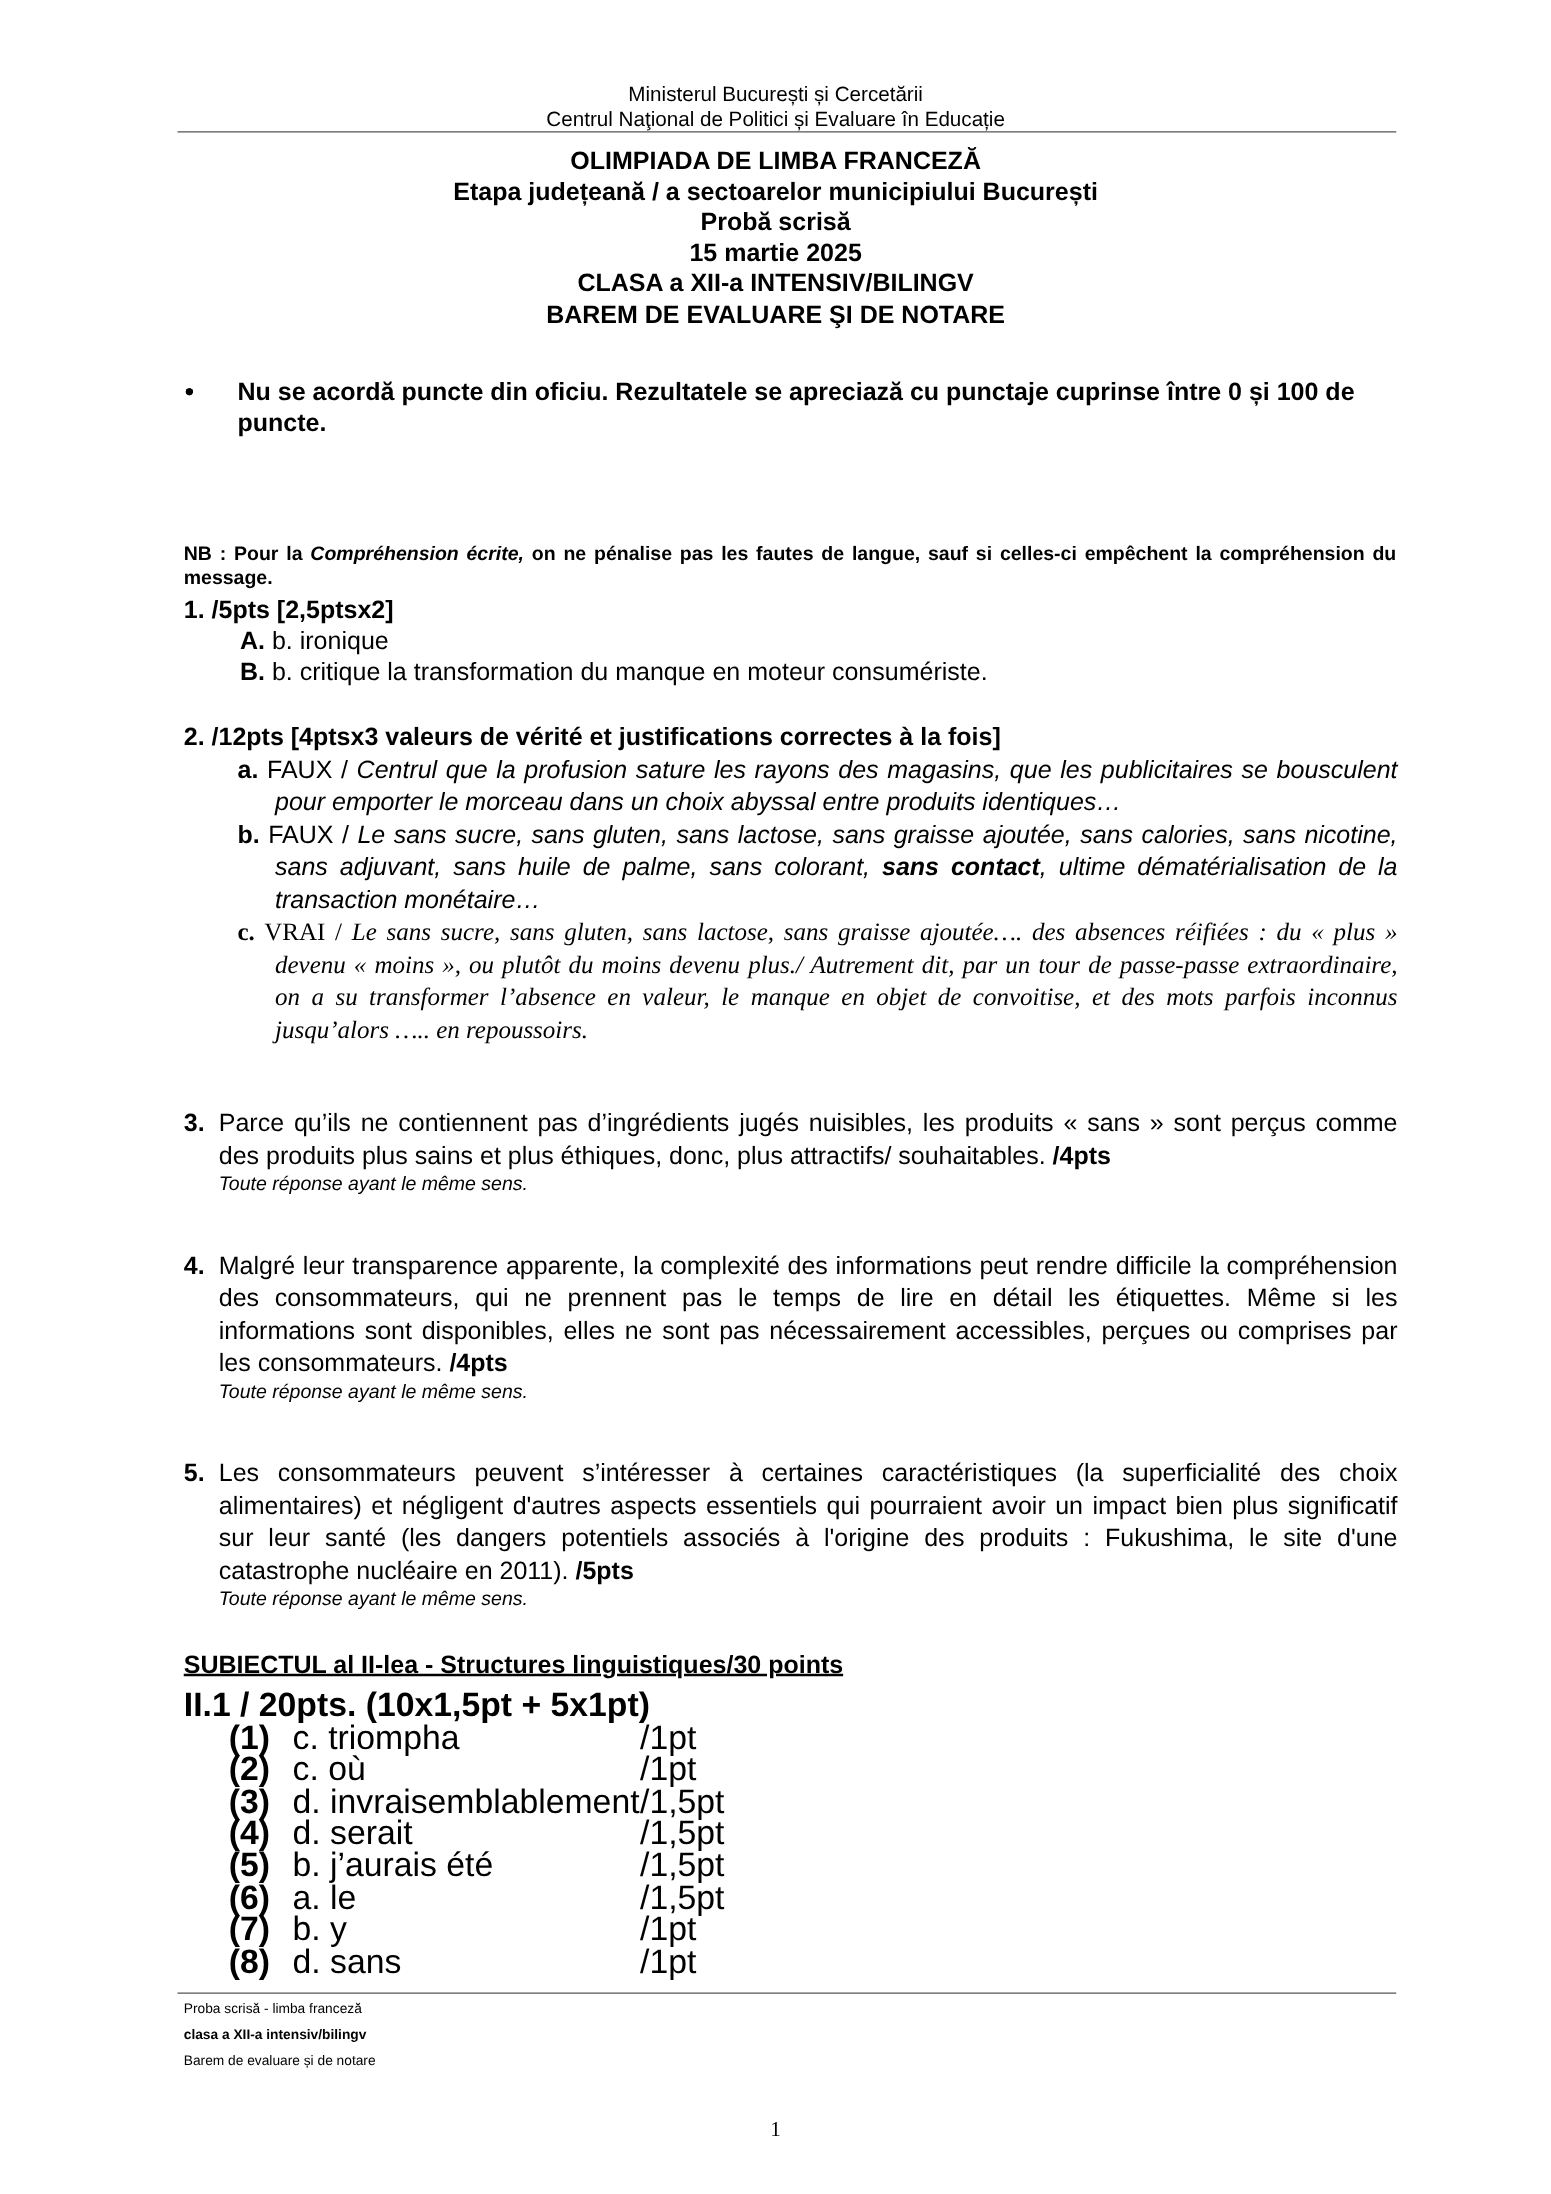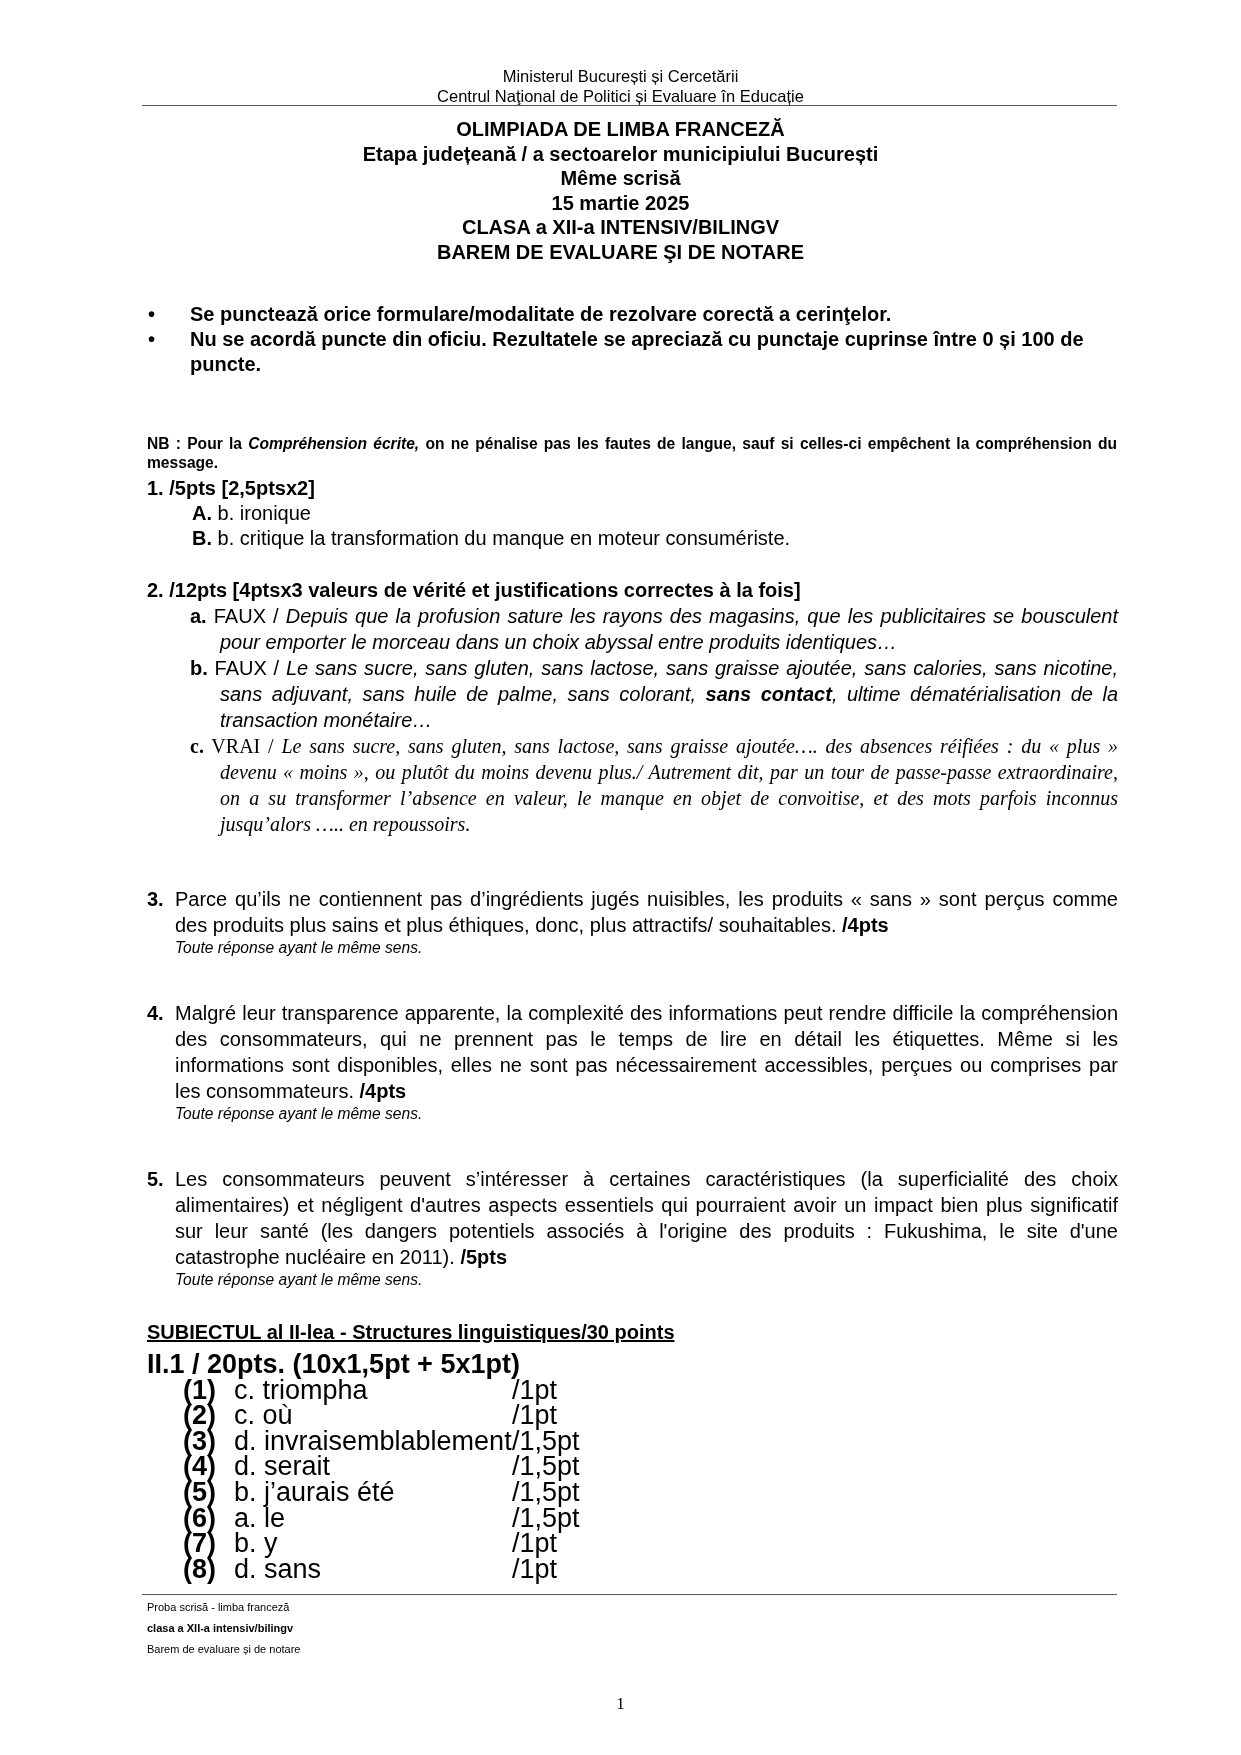--- a/index.html
+++ b/index.html
@@ -40,46 +40,45 @@
 
 <div class="page">
 
   <div class="hdr-small" style="top:66px;">Ministerul București și Cercetării</div>
   <div class="hdr-small" style="top:86px;">Centrul Naţional de Politici și Evaluare în Educație</div>
   <div class="rule" style="top:105px;"></div>
 
   <div class="title-block">
     <div>OLIMPIADA DE LIMBA FRANCEZĂ</div>
     <div>Etapa județeană / a sectoarelor municipiului București</div>
-    <div>Même scrisă</div>
+    <div>Probă scrisă</div>
     <div>15 martie 2025</div>
     <div>CLASA a XII-a INTENSIV/BILINGV</div>
     <div>BAREM DE EVALUARE ŞI DE NOTARE</div>
   </div>
 
   <div class="bullets">
     <div class="bullet">
       <span class="dot">•</span>
-      <span>Se punctează orice formulare/modalitate de rezolvare corectă a cerinţelor.</span>
     </div>
     <div class="bullet">
       <span class="dot">•</span>
       <span style="display:block;">Nu se acordă puncte din oficiu. Rezultatele se apreciază cu punctaje cuprinse între 0 și 100 de puncte.</span>
     </div>
   </div>
 
   <div class="nb"><span>NB : Pour la </span><span class="it">Compréhension écrite,</span><span> on ne pénalise pas les fautes de langue, sauf si celles-ci empêchent la compréhension du message.</span></div>
 
   <div class="q-head" style="top:476px;">1. /5pts [2,5ptsx2]</div>
   <div class="ans" style="top:501px;"><b>A.</b><span> b. ironique</span></div>
   <div class="ans" style="top:526px;"><b>B.</b><span> b. critique la transformation du manque en moteur consumériste.</span></div>
 
   <div class="q-head" style="top:578px;text-align:center;">2. /12pts [4ptsx3 valeurs de vérité et justifications correctes à la fois]</div>
   <div class="item" style="top:603px;">
-    <span class="body"><span class="lbl">a.</span><span> FAUX / </span><span class="it">Depuis que la profusion sature les rayons des magasins, que les publicitaires se bousculent pour emporter le morceau dans un choix abyssal entre produits identiques…</span></span>
+    <span class="body"><span class="lbl">a.</span><span> FAUX / </span><span class="it">Centrul que la profusion sature les rayons des magasins, que les publicitaires se bousculent pour emporter le morceau dans un choix abyssal entre produits identiques…</span></span>
   </div>
   <div class="item" style="top:655px;">
     <span class="body"><span class="lbl">b.</span><span> FAUX / </span><span class="it">Le sans sucre, sans gluten, sans lactose, sans graisse ajoutée, sans calories, sans nicotine, sans adjuvant, sans huile de palme, sans colorant, </span><b class="it">sans contact</b><span class="it">, ultime dématérialisation de la transaction monétaire…</span></span>
   </div>
   <div class="item" style="top:733px;font-family:Liberation Serif, serif;">
     <span class="body"><span class="lbl">c.</span><span> VRAI / </span><span class="it">Le sans sucre, sans gluten, sans lactose, sans graisse ajoutée…. des absences réifiées : du « plus » devenu « moins », ou plutôt du moins devenu plus./ Autrement dit, par un tour de passe-passe extraordinaire, on a su transformer l’absence en valeur, le manque en objet de convoitise, et des mots parfois inconnus jusqu’alors ….. en repoussoirs.</span></span>
   </div>
 
   <div class="q" style="top:886px;">
     <span class="num">3.</span>

